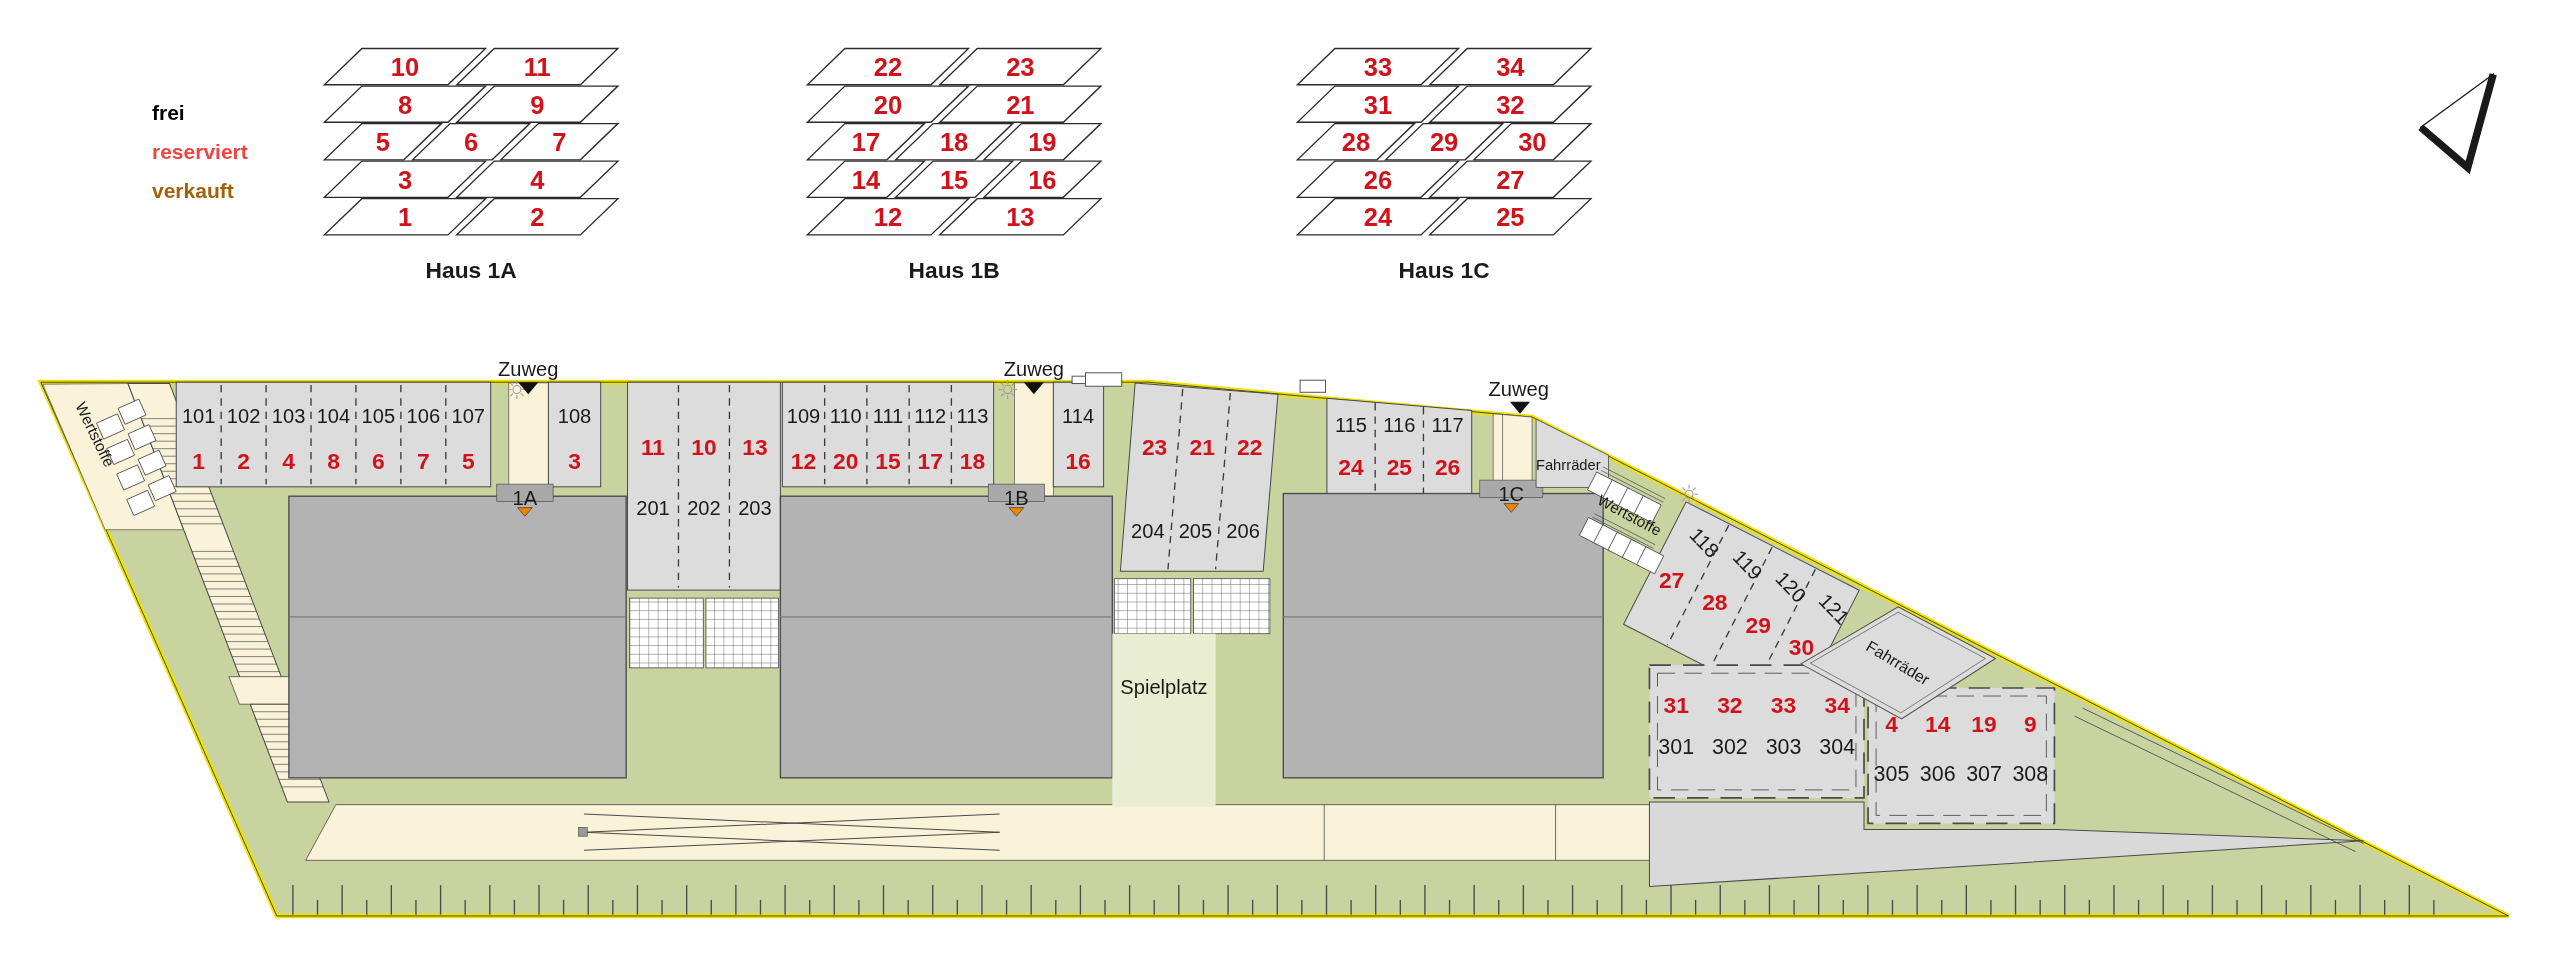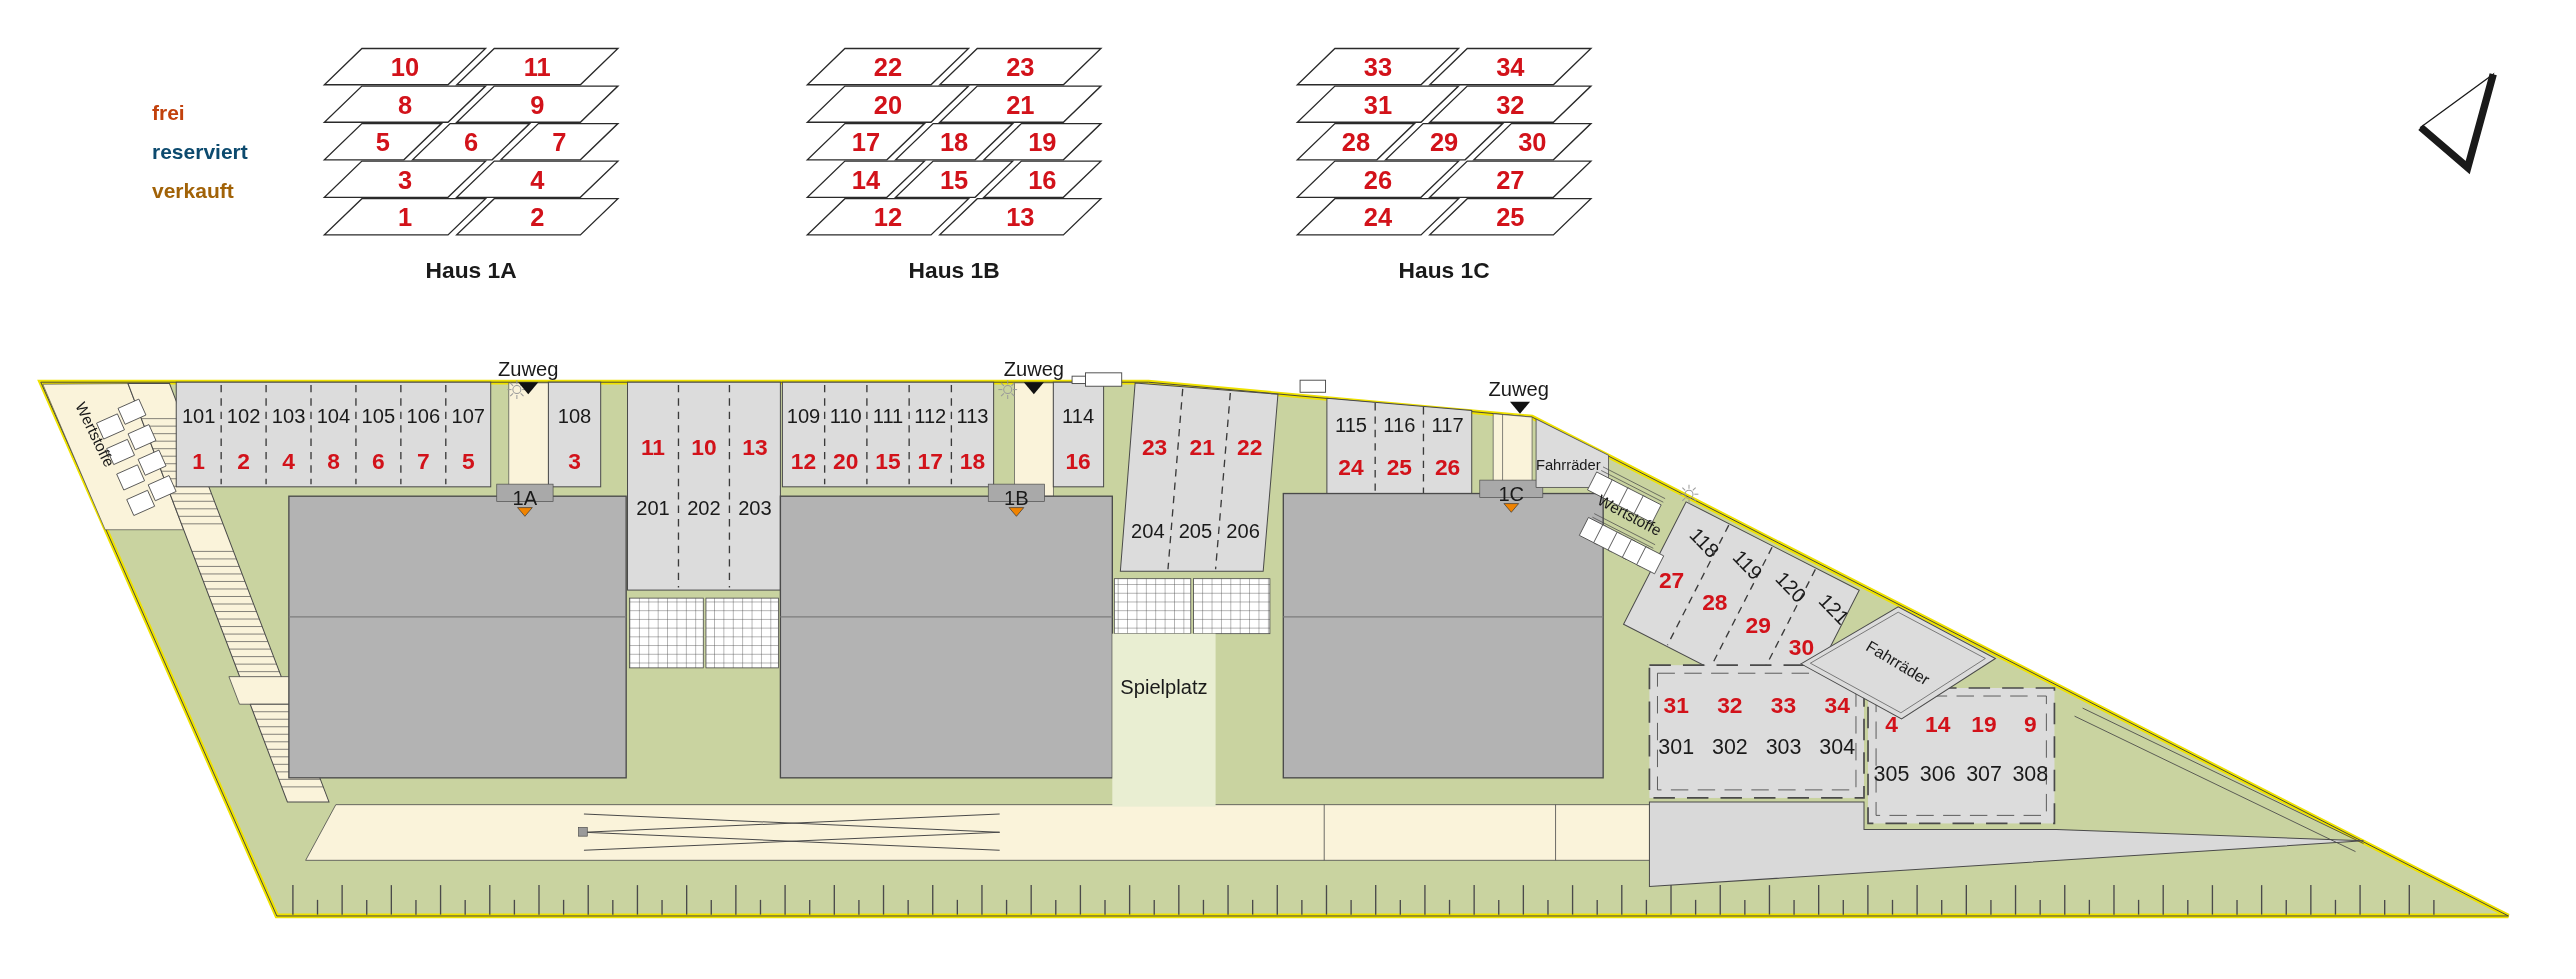--- a/index.html
+++ b/index.html
@@ -10,22 +10,22 @@
   .hausdiag{position:absolute;top:43px;}
   #haus0{left:319px;} #haus1{left:802px;} #haus2{left:1292px;}
   #compass{position:absolute;left:2414px;top:44px;}
   #site{position:absolute;left:0;top:0;}
   svg text{font-family:"Liberation Sans",sans-serif;}
 </style>
 </head>
 <body>
 
 <div class="legend">
-  <div class="legend-item"><span style="color: #c2410c;">frei</span></div>
-  <div class="legend-item"><span style="color: #0c4a6e;">reserviert</span></div>
+  <div class="legend-item"><span style="color: #000000;">frei</span></div>
+  <div class="legend-item"><span style="color: #ef4444;">reserviert</span></div>
   <div class="legend-item"><span style="color: #a16207;">verkauft</span></div>
 </div>
 
 <svg id="haus0" class="hausdiag" width="315" height="247" viewBox="0 0 470 368">
     <polygon points="64,8 248.5,8 192.5,62 8,62" fill="#ffffff" stroke="#2a2a2a" stroke-width="2"></polygon>
     <text x="128.25" y="36" text-anchor="middle" dominant-baseline="central" font-size="38" fill="#d2121a" font-weight="bold">10</text>
     <polygon points="261.5,8 446,8 390,62 205.5,62" fill="#ffffff" stroke="#2a2a2a" stroke-width="2"></polygon>
     <text x="325.75" y="36" text-anchor="middle" dominant-baseline="central" font-size="38" fill="#d2121a" font-weight="bold">11</text>
     <polygon points="64,64 248.5,64 192.5,118 8,118" fill="#ffffff" stroke="#2a2a2a" stroke-width="2"></polygon>
     <text x="128.25" y="92" text-anchor="middle" dominant-baseline="central" font-size="38" fill="#d2121a" font-weight="bold">8</text>

